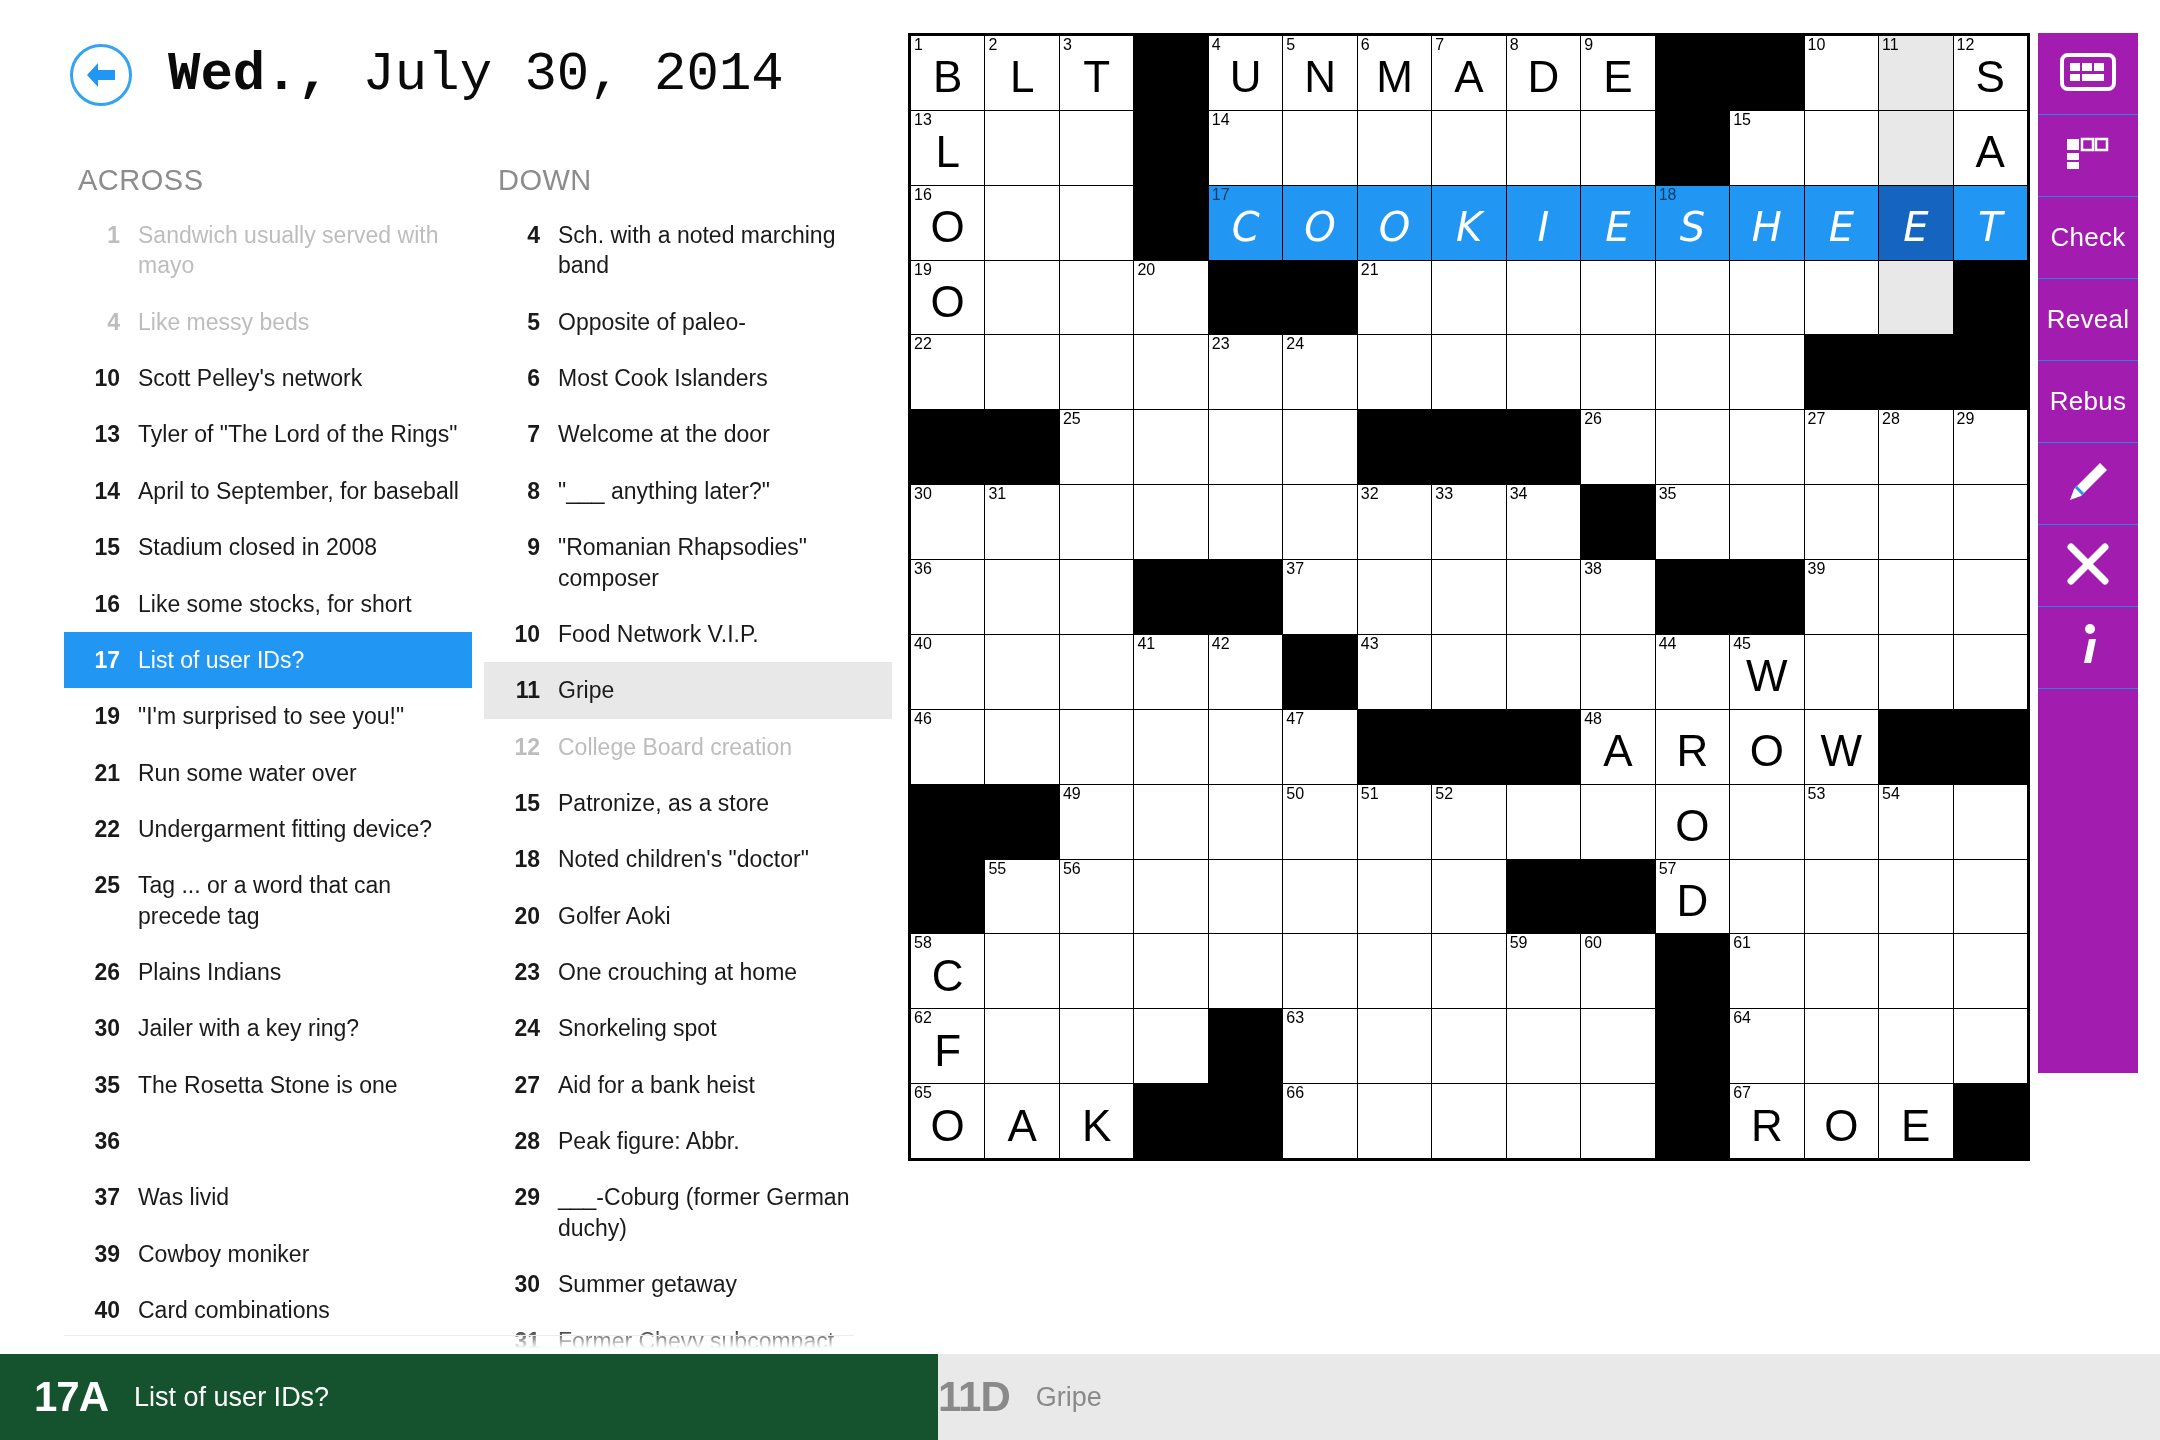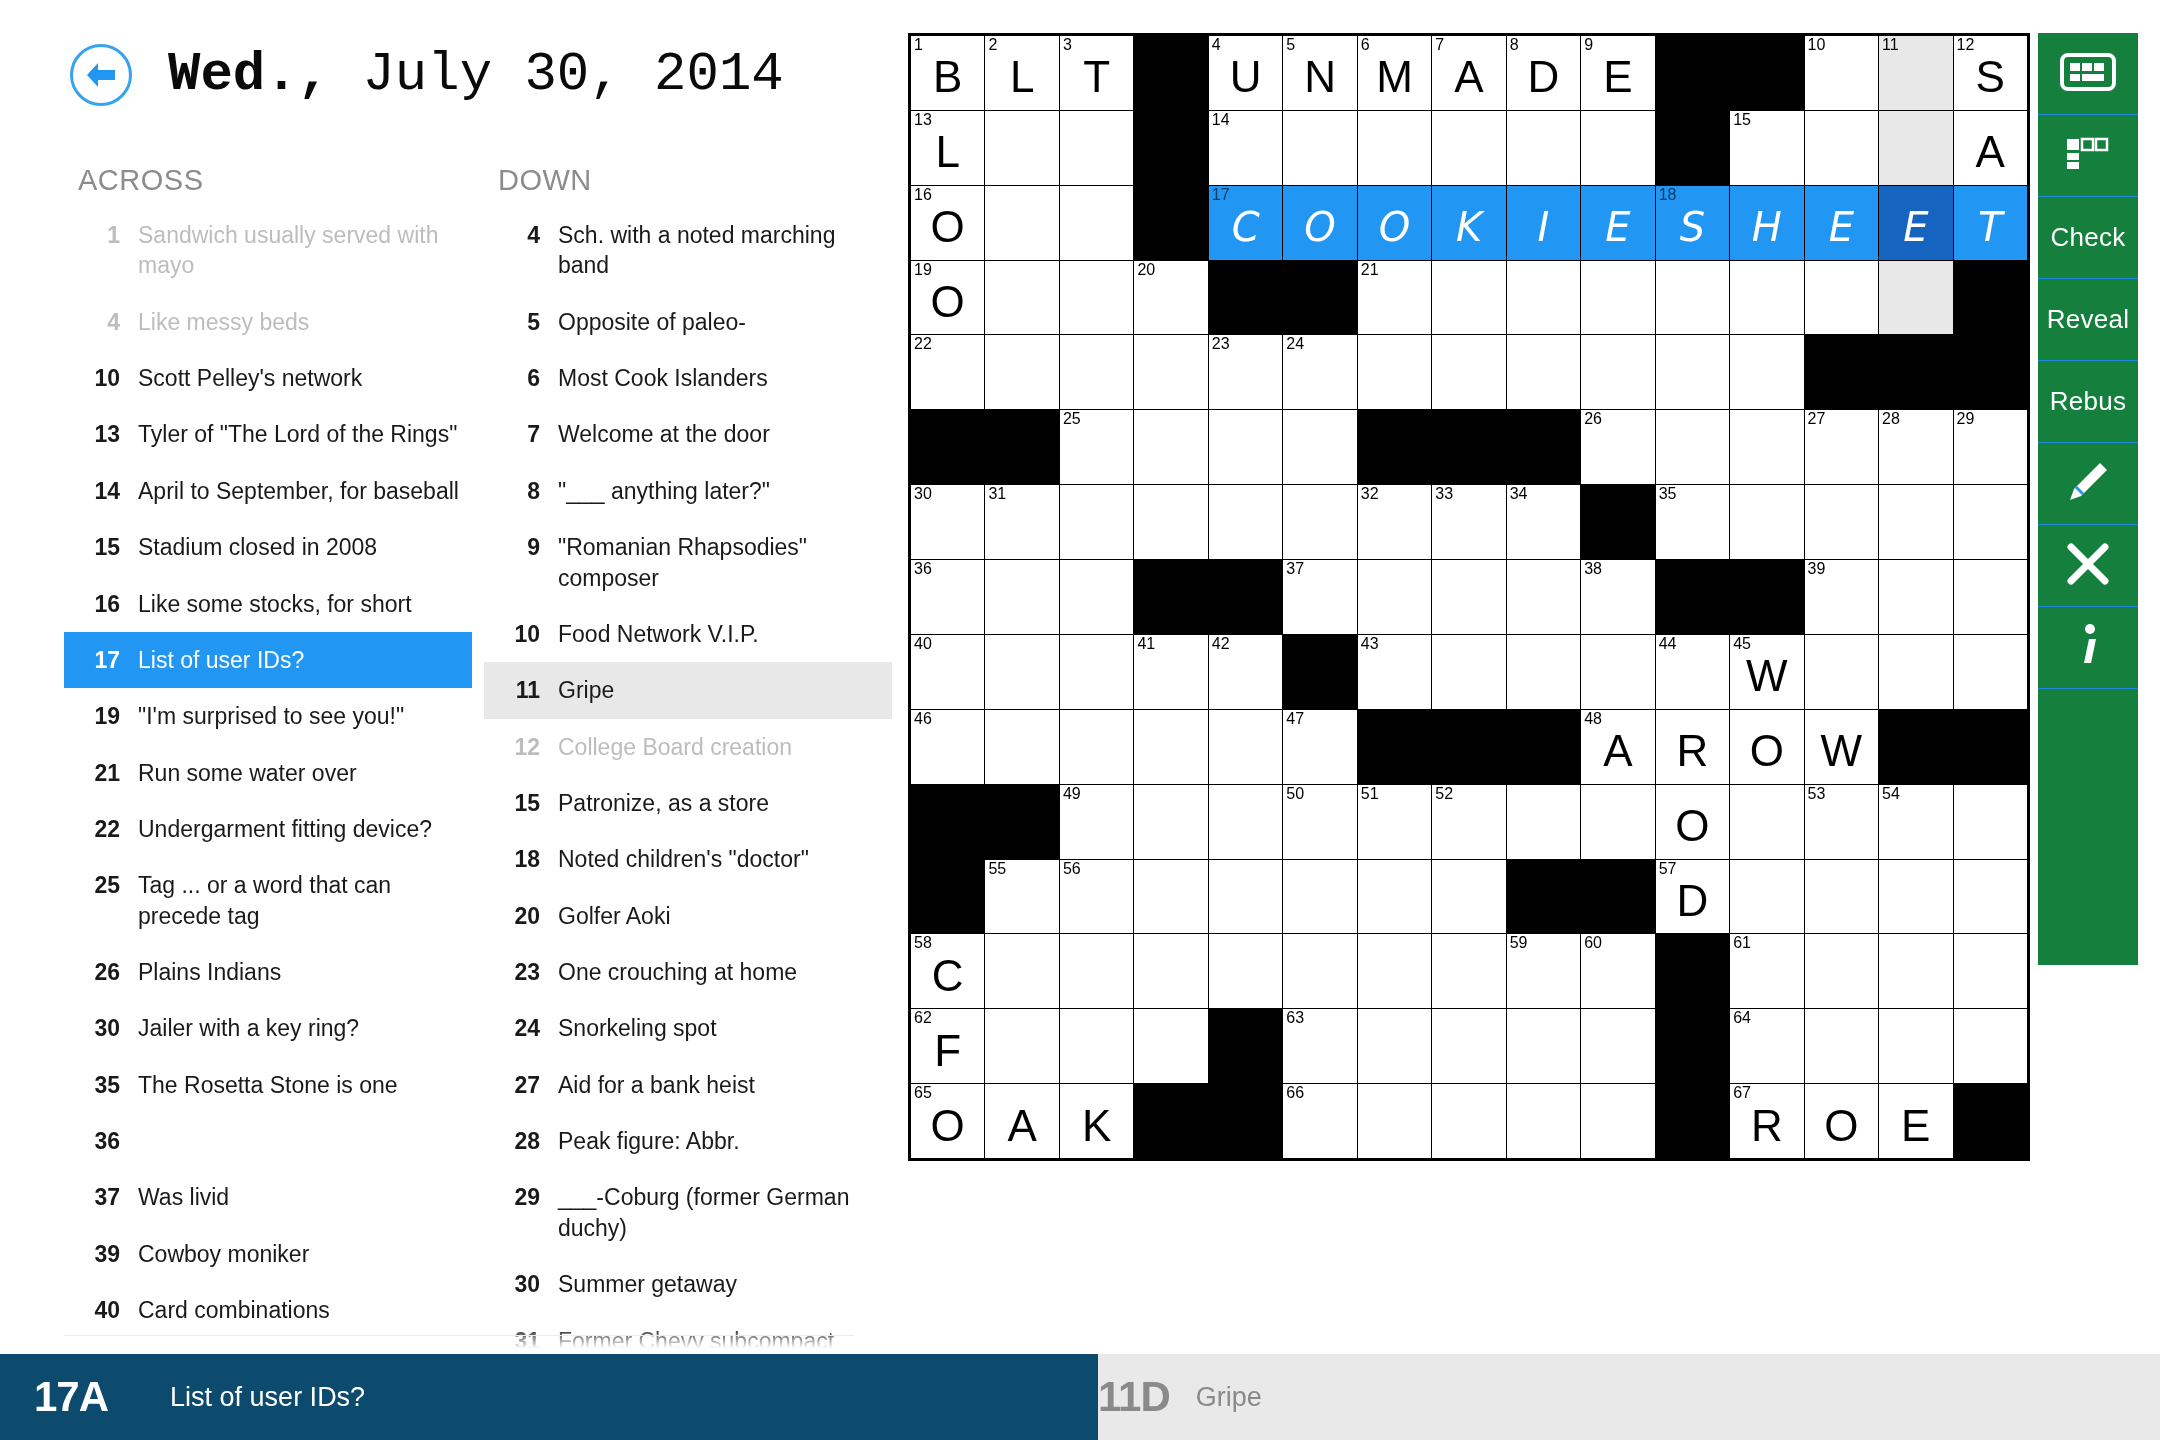--- a/index.html
+++ b/index.html
@@ -106,40 +106,40 @@
   }
   .cell.hl .letter, .cell.cursor .letter {
     color: #ffffff;
     font-family: "DejaVu Sans", sans-serif;
     font-style: italic; font-size: 40px; font-weight: 500;
   }
 
   
   .toolbar {
     position: absolute; left: 2038px; top: 33px;
-    width: 100px; height: 932px;
-    background: #15803d;
+    width: 100px; height: 1040px;
+    background: #a21caf;
     display: flex; flex-direction: column;
   }
   .tool {
     flex: 0 0 auto; height: 82px; display: flex; align-items: center; justify-content: center;
     border-bottom: 1px solid #1f88dd; cursor: pointer; color: #fff;
   }
   .tool.label { font-size: 26px; letter-spacing: .3px; }
   .tool:last-child { border-bottom: none; }
   .tool-spacer { flex: 1 1 auto; }
 
   
   .bottombar {
     position: absolute; left: 0; bottom: 0; width: 2160px; height: 86px;
     display: flex;
   }
   .bb-across {
-    width: 1098px; background: #0c4a6e; display: flex; align-items: center;
-    padding-left: 34px; color: #fff; gap: 36px;
+    width: 938px; background: #14532d; display: flex; align-items: center;
+    padding-left: 34px; color: #fff;
   }
   .bb-down {
     flex: 1 1 auto; background: #e9e9e9; display: flex; align-items: center;
     color: #7d7d7d;
   }
   .bb-num { font-size: 42px; font-weight: bold; letter-spacing: -1px; }
   .bb-across .bb-num { color: #ffffff; }
   .bb-down .bb-num { color: #8a8a8a; }
   .bb-txt { font-size: 27px; margin-left: 26px; }
   .bb-across .bb-txt { color: #ffffff; }

